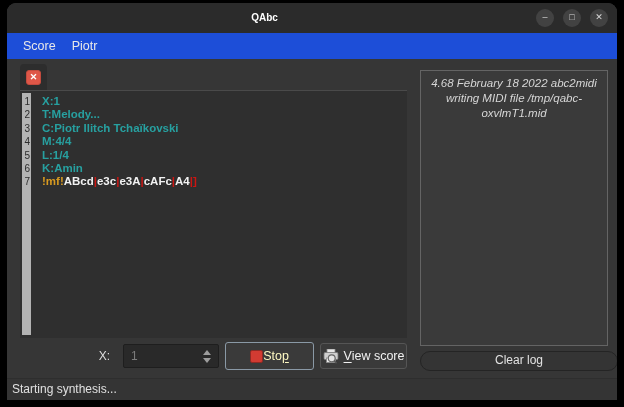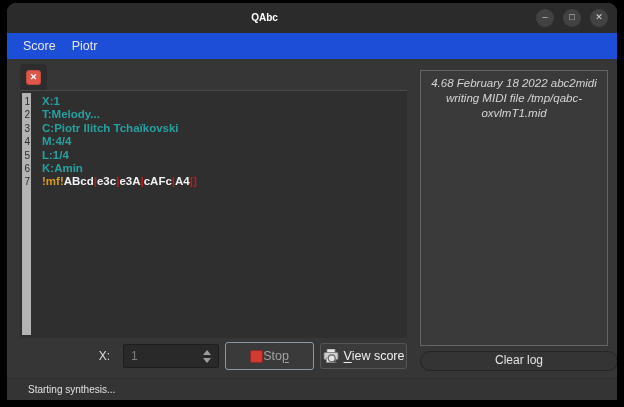--- a/index.html
+++ b/index.html
@@ -42,36 +42,36 @@
            border-radius:2px;display:flex;align-items:center;box-sizing:border-box;}
   .spin-value{flex:1;color:#7d7d7d;font-size:12px;padding-left:7px;}
   .spin-arrows{width:16px;display:flex;flex-direction:column;align-items:center;
                gap:3px;padding-right:3px;}
   .arr-up{width:0;height:0;border-left:4px solid transparent;border-right:4px solid transparent;
           border-bottom:5px solid #9d9d9d;}
   .arr-dn{width:0;height:0;border-left:4px solid transparent;border-right:4px solid transparent;
           border-top:5px solid #9d9d9d;}
   .stop-btn{width:89px;height:28px;background:#3a3a3a;border:1px solid #8a99a6;
             border-radius:3px;display:flex;align-items:center;justify-content:center;
-            color:#a3a3a3;font-size:12.5px;box-sizing:border-box;}
+            color:#fef9c3;font-size:12.5px;box-sizing:border-box;}
   .stop-icon{width:13px;height:13px;border-radius:2px;border:1px solid #8e2a24;box-sizing:border-box;}
   .view-btn{width:87px;height:26px;background:#3a3a3a;border:1px solid #555;
             border-radius:3px;display:flex;align-items:center;justify-content:center;
             gap:5px;color:#f0f0f0;font-size:12.5px;box-sizing:border-box;}
   
   .log-box{position:absolute;left:413px;top:67px;width:188px;height:276px;background:#3a3a3a;
            border:1px solid #646464;box-sizing:border-box;padding:5px 8px;
            font-style:italic;color:#d6d6d6;font-size:11.5px;line-height:1.3;text-align:center;}
   .clear-btn{position:absolute;left:413px;top:348px;width:198px;height:20px;background:#343434;
              border:1px solid #242424;border-radius:10px;color:#e2e2e2;font-size:12px;
              text-align:center;line-height:17px;box-sizing:border-box;}
   
   .statusbar{position:absolute;left:0;right:0;bottom:0;height:22px;background:#343434;
-             border-top:1px solid #2e2e2e;color:#e0e0e0;font-size:10px;line-height:21px;
-             padding-left:21px;box-sizing:border-box;}
+             border-top:1px solid #2e2e2e;color:#e0e0e0;font-size:12px;line-height:21px;
+             padding-left:5px;box-sizing:border-box;}
   u{text-underline-offset:2px;}
 </style>
 </head>
 <body>
 
 <div class="window">
 
   <div class="titlebar">
     <div class="title">QAbc</div>
     <div class="win-controls">

